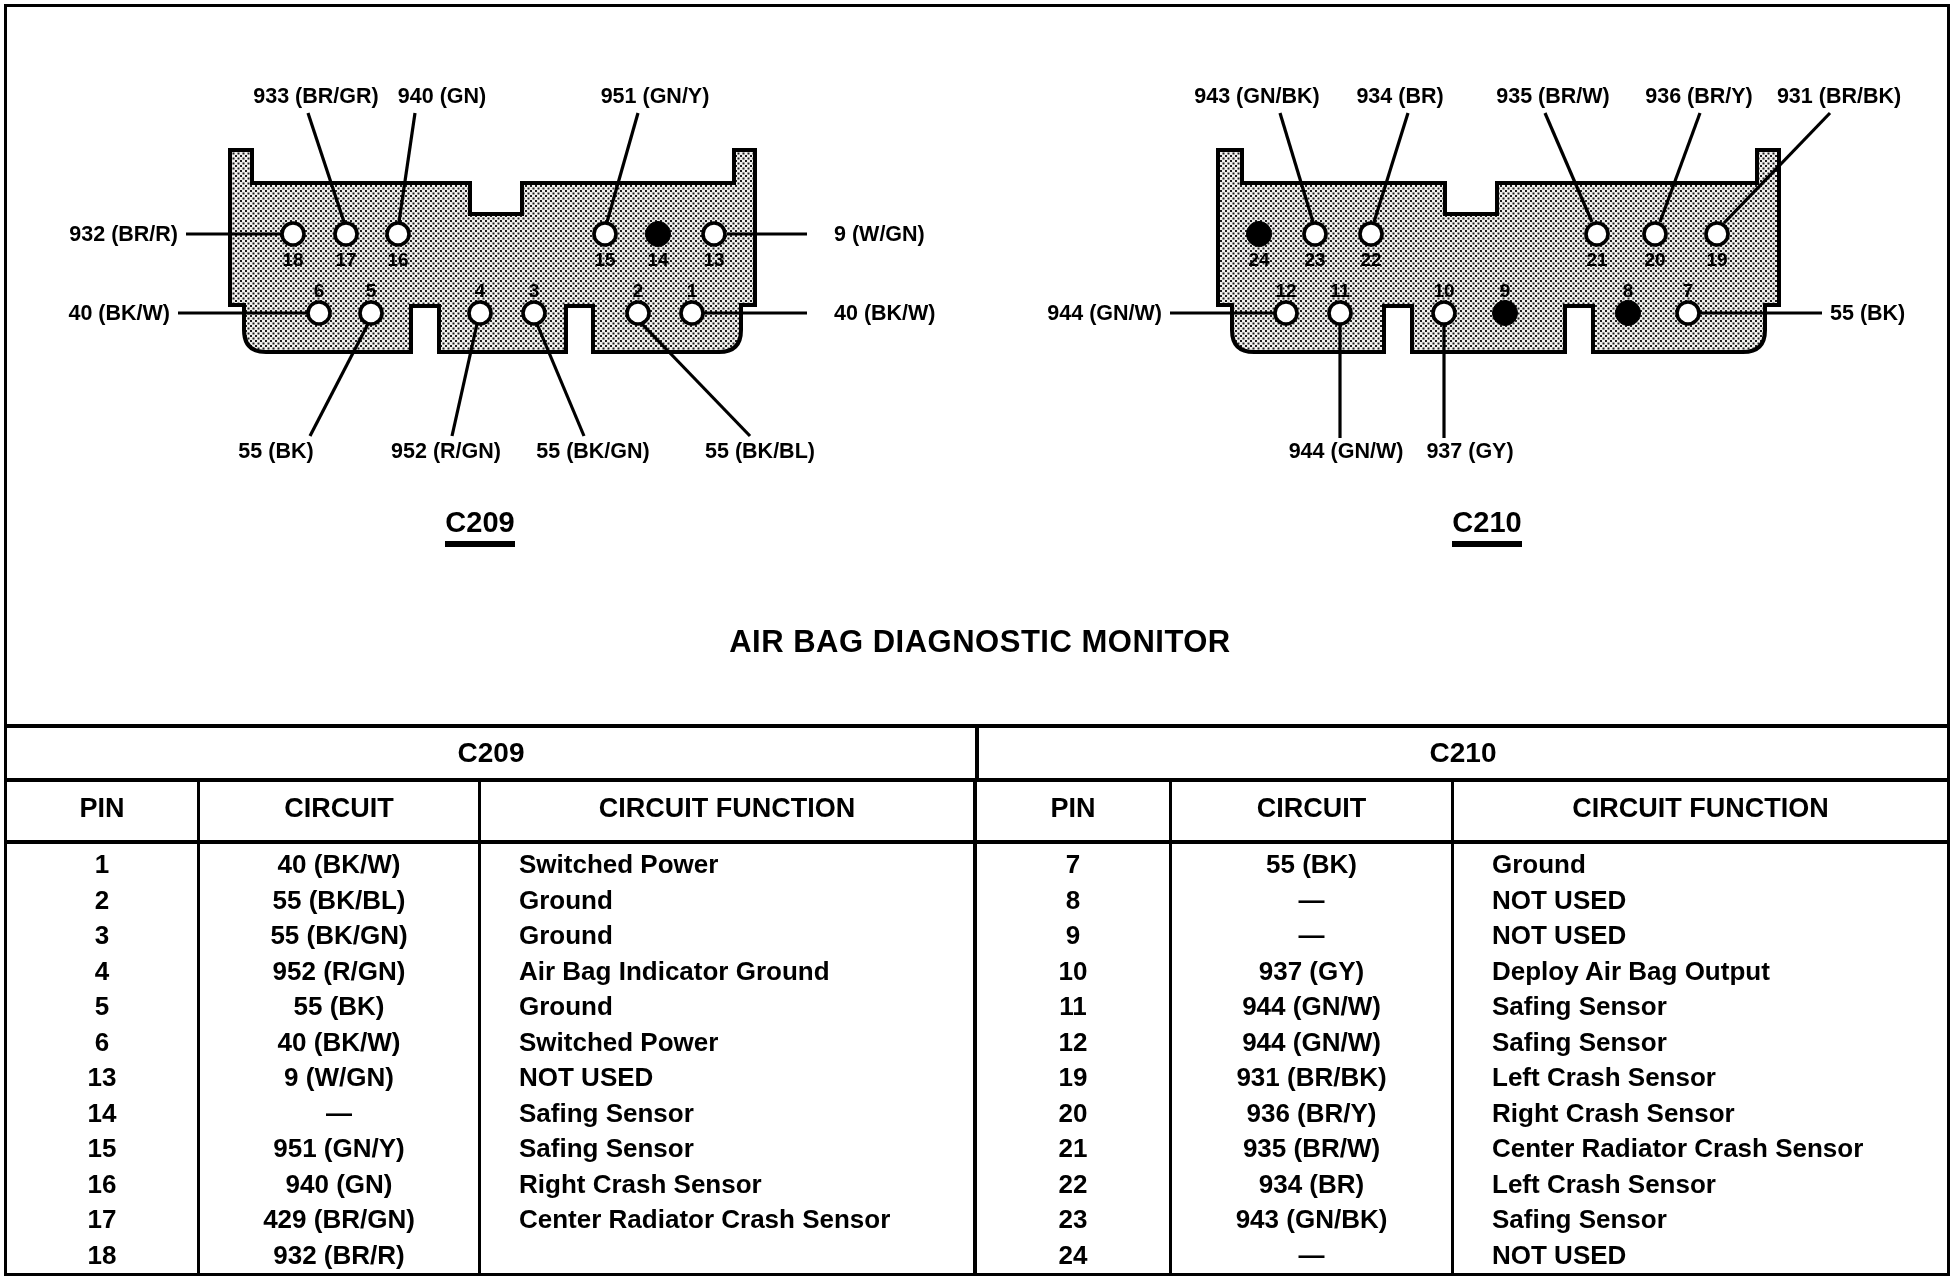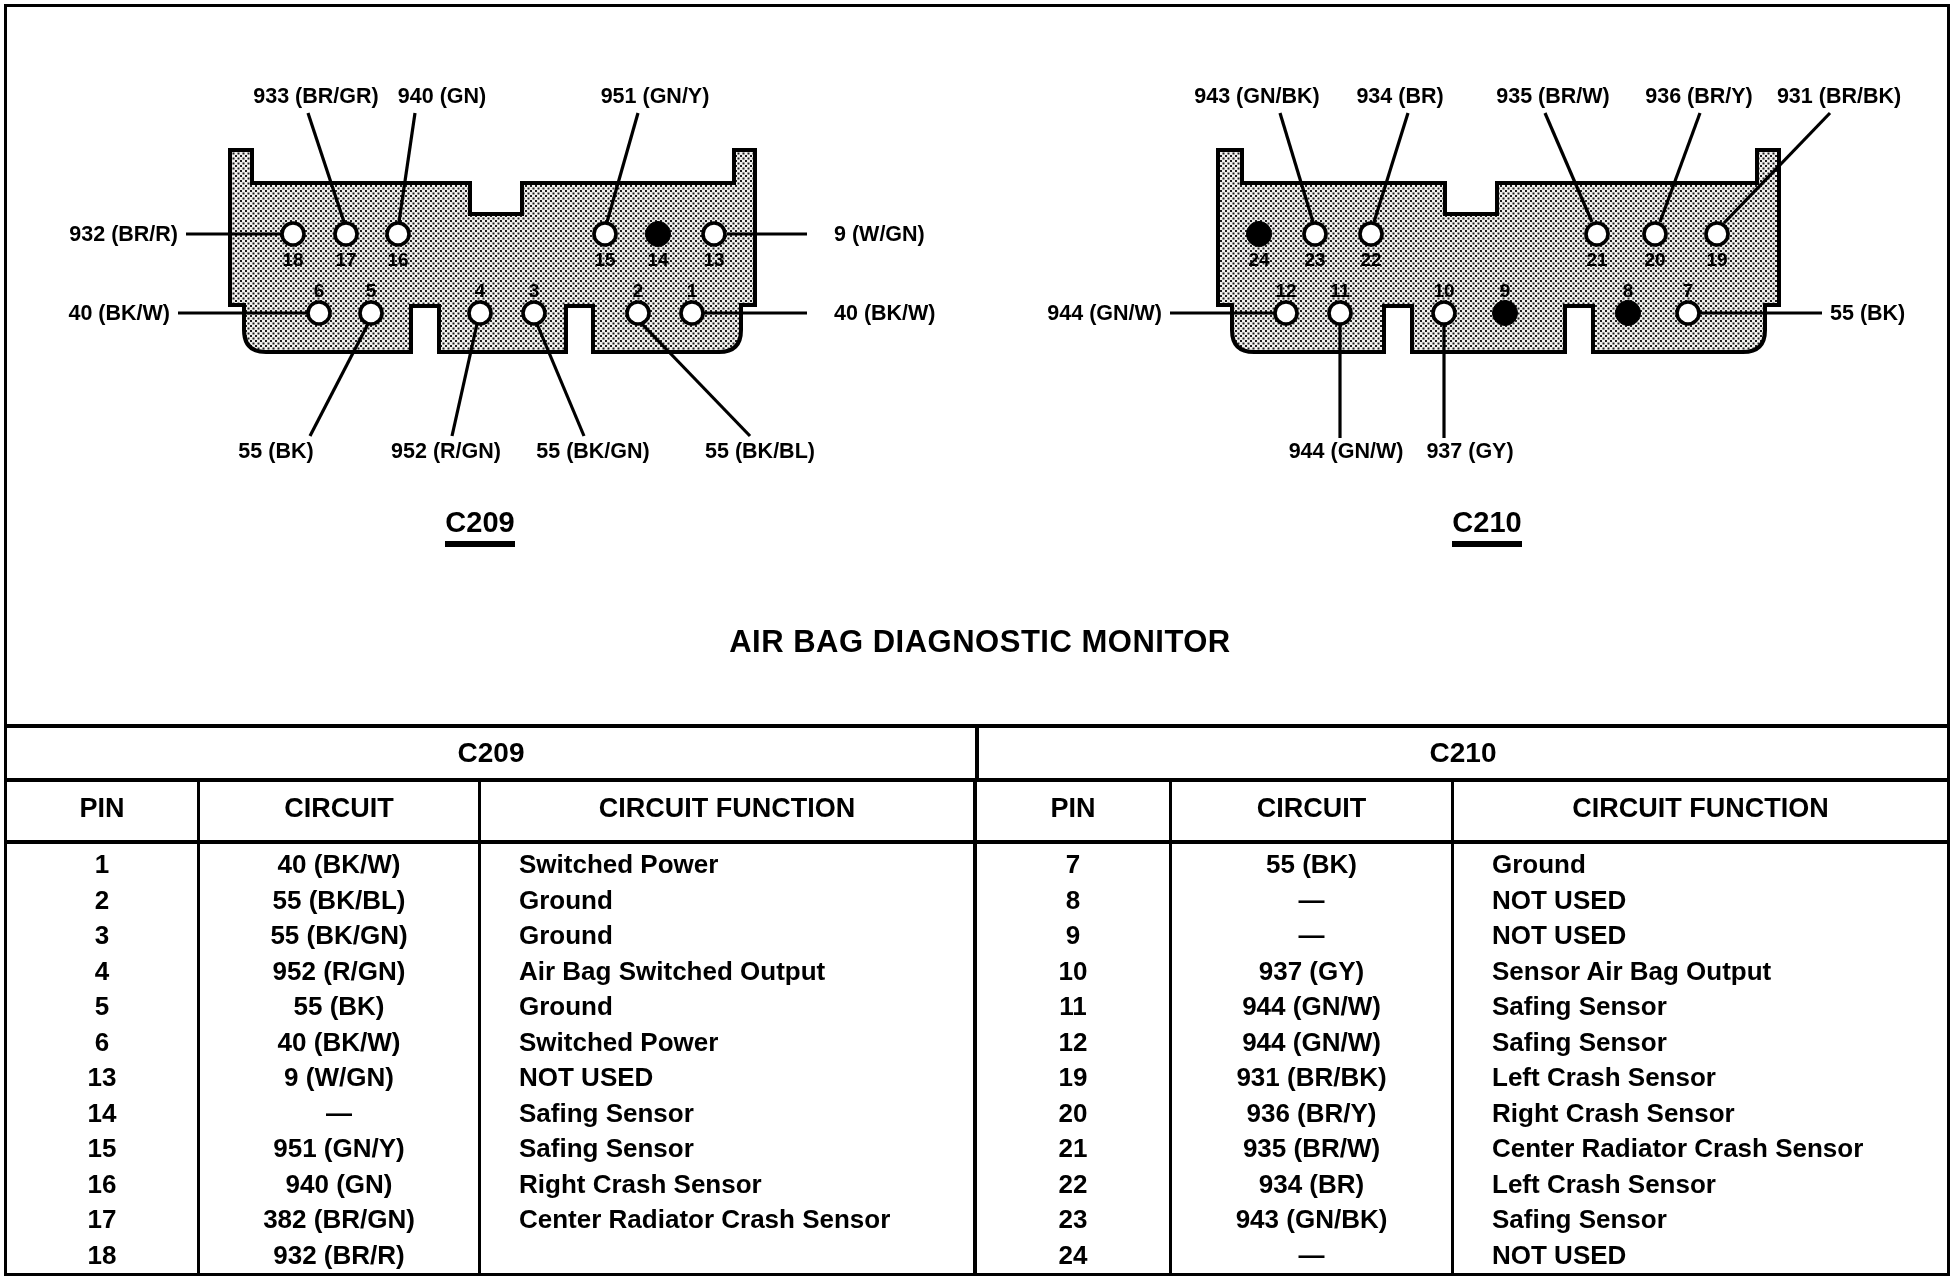--- a/index.html
+++ b/index.html
@@ -198,28 +198,28 @@
           <div class="tline">40 (BK/W)</div>
           <div class="tline">55 (BK/BL)</div>
           <div class="tline">55 (BK/GN)</div>
           <div class="tline">952 (R/GN)</div>
           <div class="tline">55 (BK)</div>
           <div class="tline">40 (BK/W)</div>
           <div class="tline">9 (W/GN)</div>
           <div class="tline">—</div>
           <div class="tline">951 (GN/Y)</div>
           <div class="tline">940 (GN)</div>
-          <div class="tline">382 (BR/GN)</div>
+          <div class="tline">429 (BR/GN)</div>
           <div class="tline">932 (BR/R)</div>
         </div>
       <div class="tcol c-func w-func-l vr4">
           <div class="tline">Switched Power</div>
           <div class="tline">Ground</div>
           <div class="tline">Ground</div>
-          <div class="tline">Air Bag Switched Output</div>
+          <div class="tline">Air Bag Indicator Ground</div>
           <div class="tline">Ground</div>
           <div class="tline">Switched Power</div>
           <div class="tline">NOT USED</div>
           <div class="tline">Safing Sensor</div>
           <div class="tline">Safing Sensor</div>
           <div class="tline">Right Crash Sensor</div>
           <div class="tline">Center Radiator Crash Sensor</div>
         </div>
     </div>
     <div id="tbody-right" style="display:flex">
@@ -248,21 +248,21 @@
           <div class="tline">936 (BR/Y)</div>
           <div class="tline">935 (BR/W)</div>
           <div class="tline">934 (BR)</div>
           <div class="tline">943 (GN/BK)</div>
           <div class="tline">—</div>
         </div>
       <div class="tcol c-func w-func-r">
           <div class="tline">Ground</div>
           <div class="tline">NOT USED</div>
           <div class="tline">NOT USED</div>
-          <div class="tline">Sensor Air Bag Output</div>
+          <div class="tline">Deploy Air Bag Output</div>
           <div class="tline">Safing Sensor</div>
           <div class="tline">Safing Sensor</div>
           <div class="tline">Left Crash Sensor</div>
           <div class="tline">Right Crash Sensor</div>
           <div class="tline">Center Radiator Crash Sensor</div>
           <div class="tline">Left Crash Sensor</div>
           <div class="tline">Safing Sensor</div>
           <div class="tline">NOT USED</div>
         </div>
     </div>

